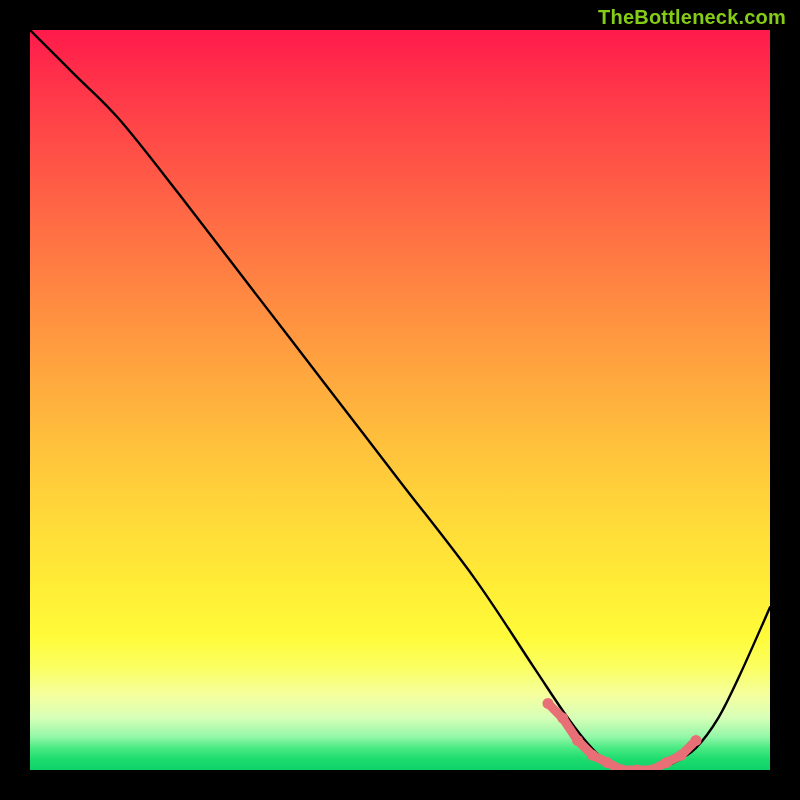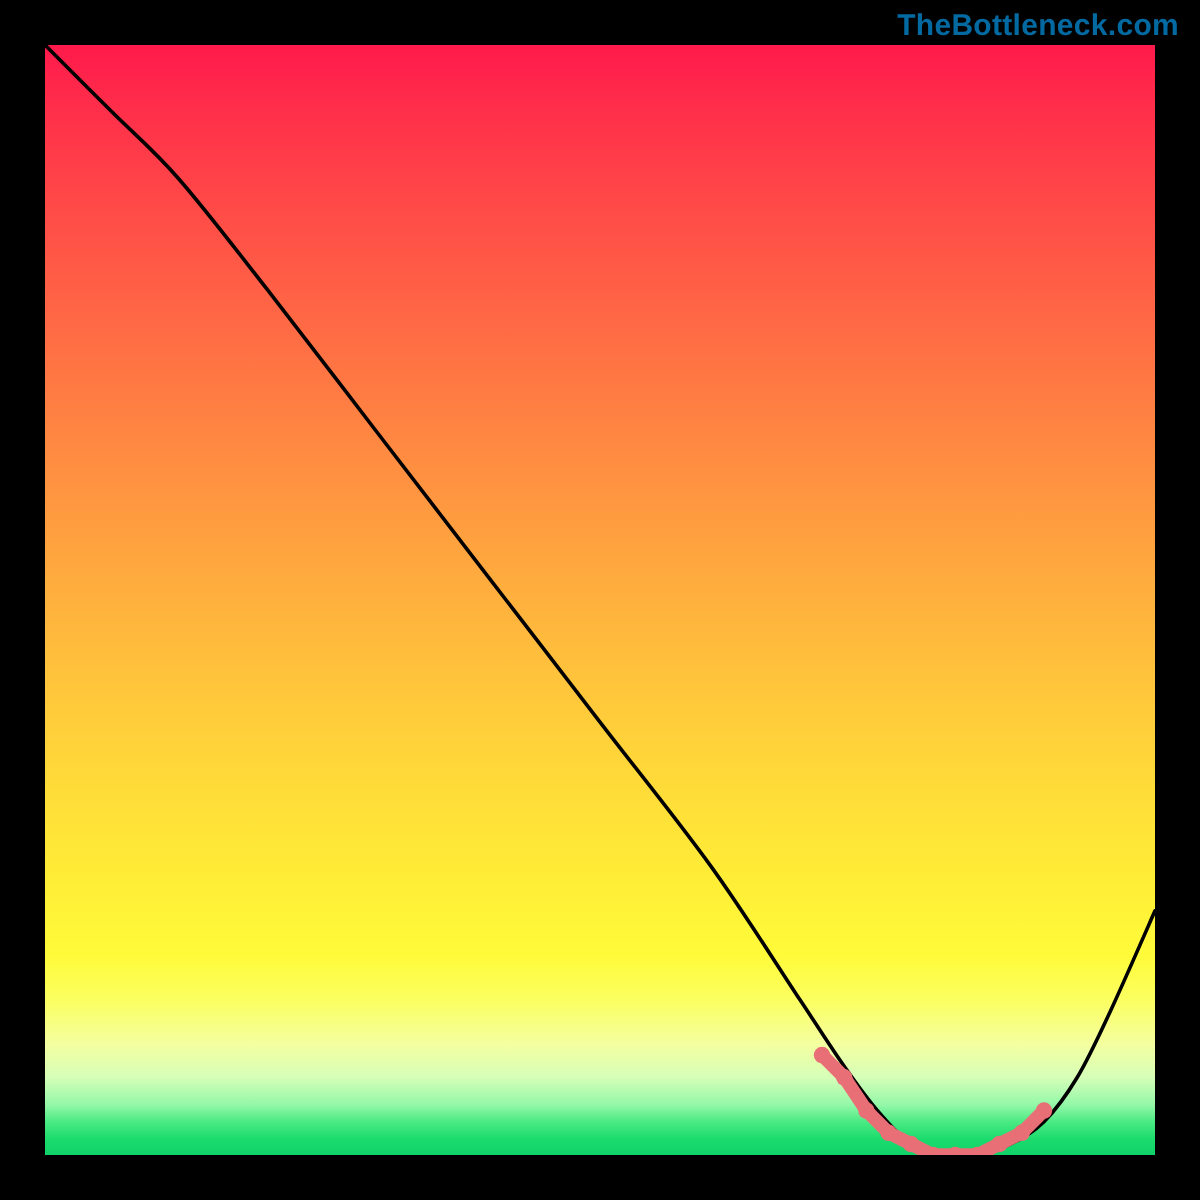--- a/index.html
+++ b/index.html
@@ -59,21 +59,21 @@
     width: 740px;
     height: 740px;
   }
   .watermark {
     position: absolute;
     top: 6px;
     right: 14px;
     font-family: Arial, Helvetica, sans-serif;
     font-size: 20px;
     font-weight: 600;
-    color: #0369a1;
+    color: #84cc16;
     letter-spacing: 0.2px;
   }
 </style>
 </head>
 <body>
 
 <div class="frame">
   <div class="watermark">TheBottleneck.com</div>
 
   <div class="plot">

